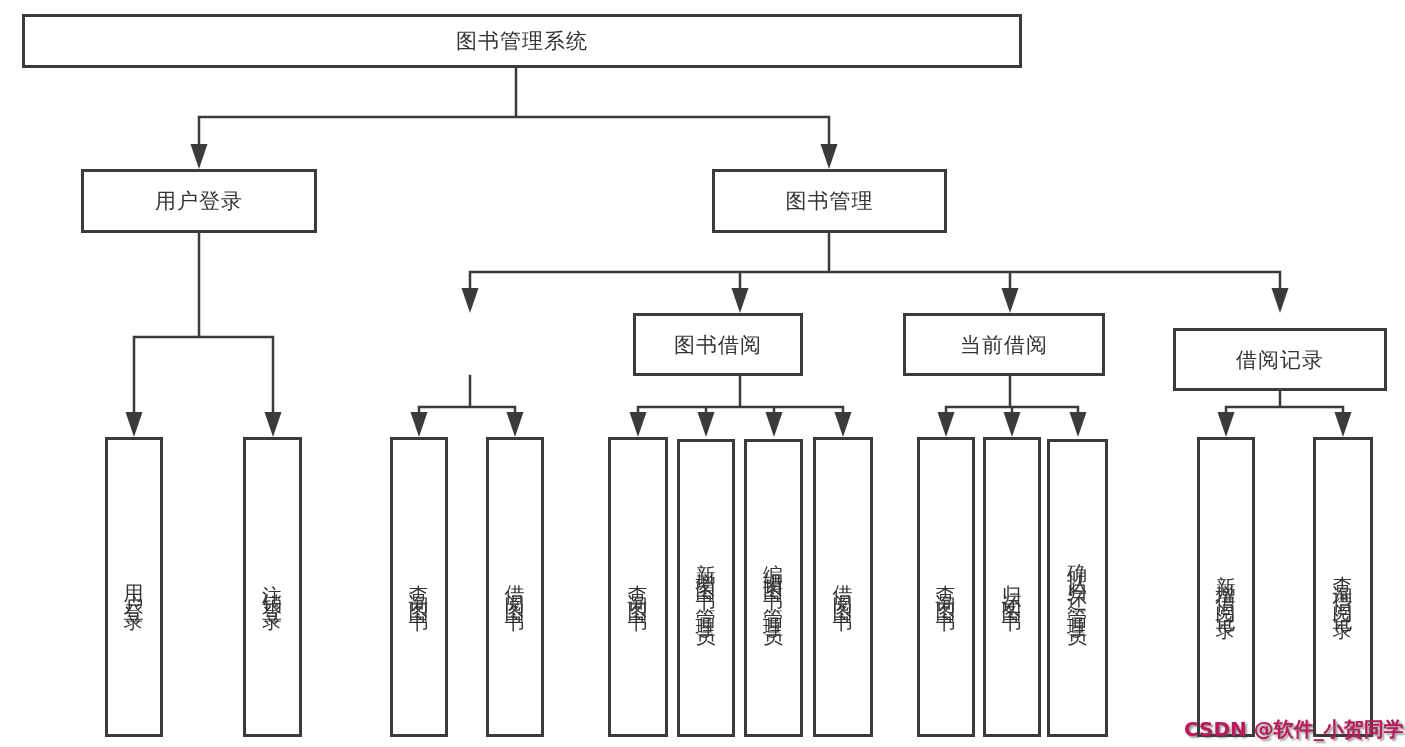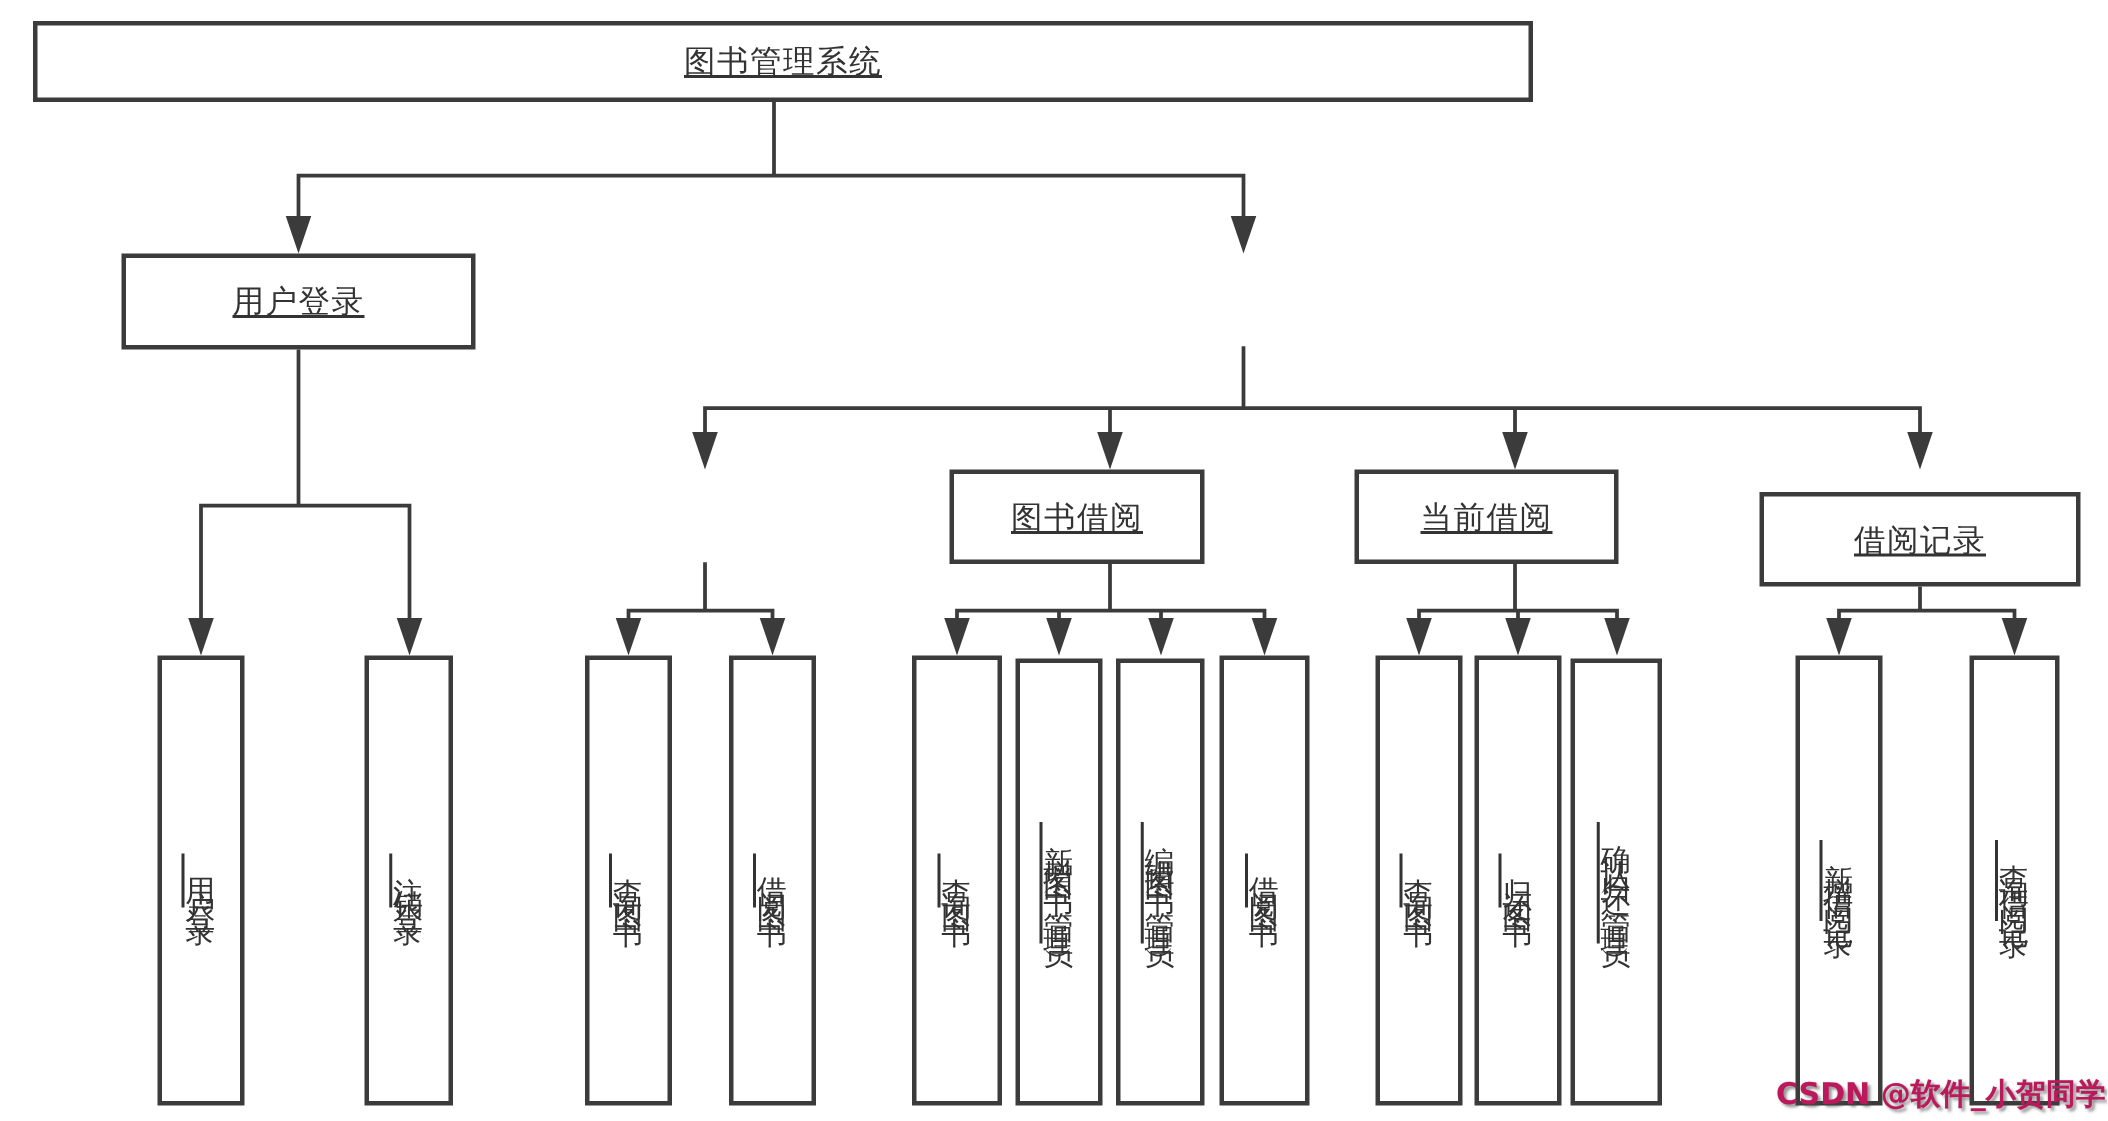--- a/index.html
+++ b/index.html
@@ -24,21 +24,20 @@
   }
   .node {
     position: absolute;
     box-sizing: border-box;
     background: #ffffff;
     border: 3px solid #3b3b3b;
     display: flex;
     align-items: center;
     justify-content: center;
     color: #333333;
-    text-decoration: underline;
   }
   .h-node span {
     font-size: 21px;
     letter-spacing: 1px;
     white-space: nowrap;
   }
   .v-node span {
     writing-mode: vertical-rl;
     text-orientation: mixed;
     font-size: 20px;
@@ -108,25 +107,28 @@
     <polygon class="head" points="1334.5,412 1351.5,412 1343,437"></polygon>
   </svg>
 
   <div class="node h-node" style="left:22px; top:14px; width:1000px; height:54px;">
     <span>图书管理系统</span>
   </div>
 
   <div class="node h-node" style="left:81px; top:169px; width:236px; height:64px;">
     <span>用户登录</span>
   </div>
+  <div class="node h-node" style="left:712px; top:169px; width:235px; height:64px;">
+    <span>图书管理</span>
+  </div>
 
   <div class="node h-node" style="left:633px; top:313px; width:170px; height:63px;">
     <span>图书借阅</span>
   </div>
-  <div class="node h-node" style="left:903px; top:313px; width:176px; height:63px;">
+  <div class="node h-node" style="left:903px; top:313px; width:202px; height:63px;">
     <span>当前借阅</span>
   </div>
   <div class="node h-node" style="left:1173px; top:328px; width:214px; height:63px;">
     <span>借阅记录</span>
   </div>
 
   <div class="node v-node" style="left:105px; top:437px; width:58px; height:300px;">
     <span>用户登录</span>
   </div>
   <div class="node v-node" style="left:243px; top:437px; width:59px; height:300px;">

